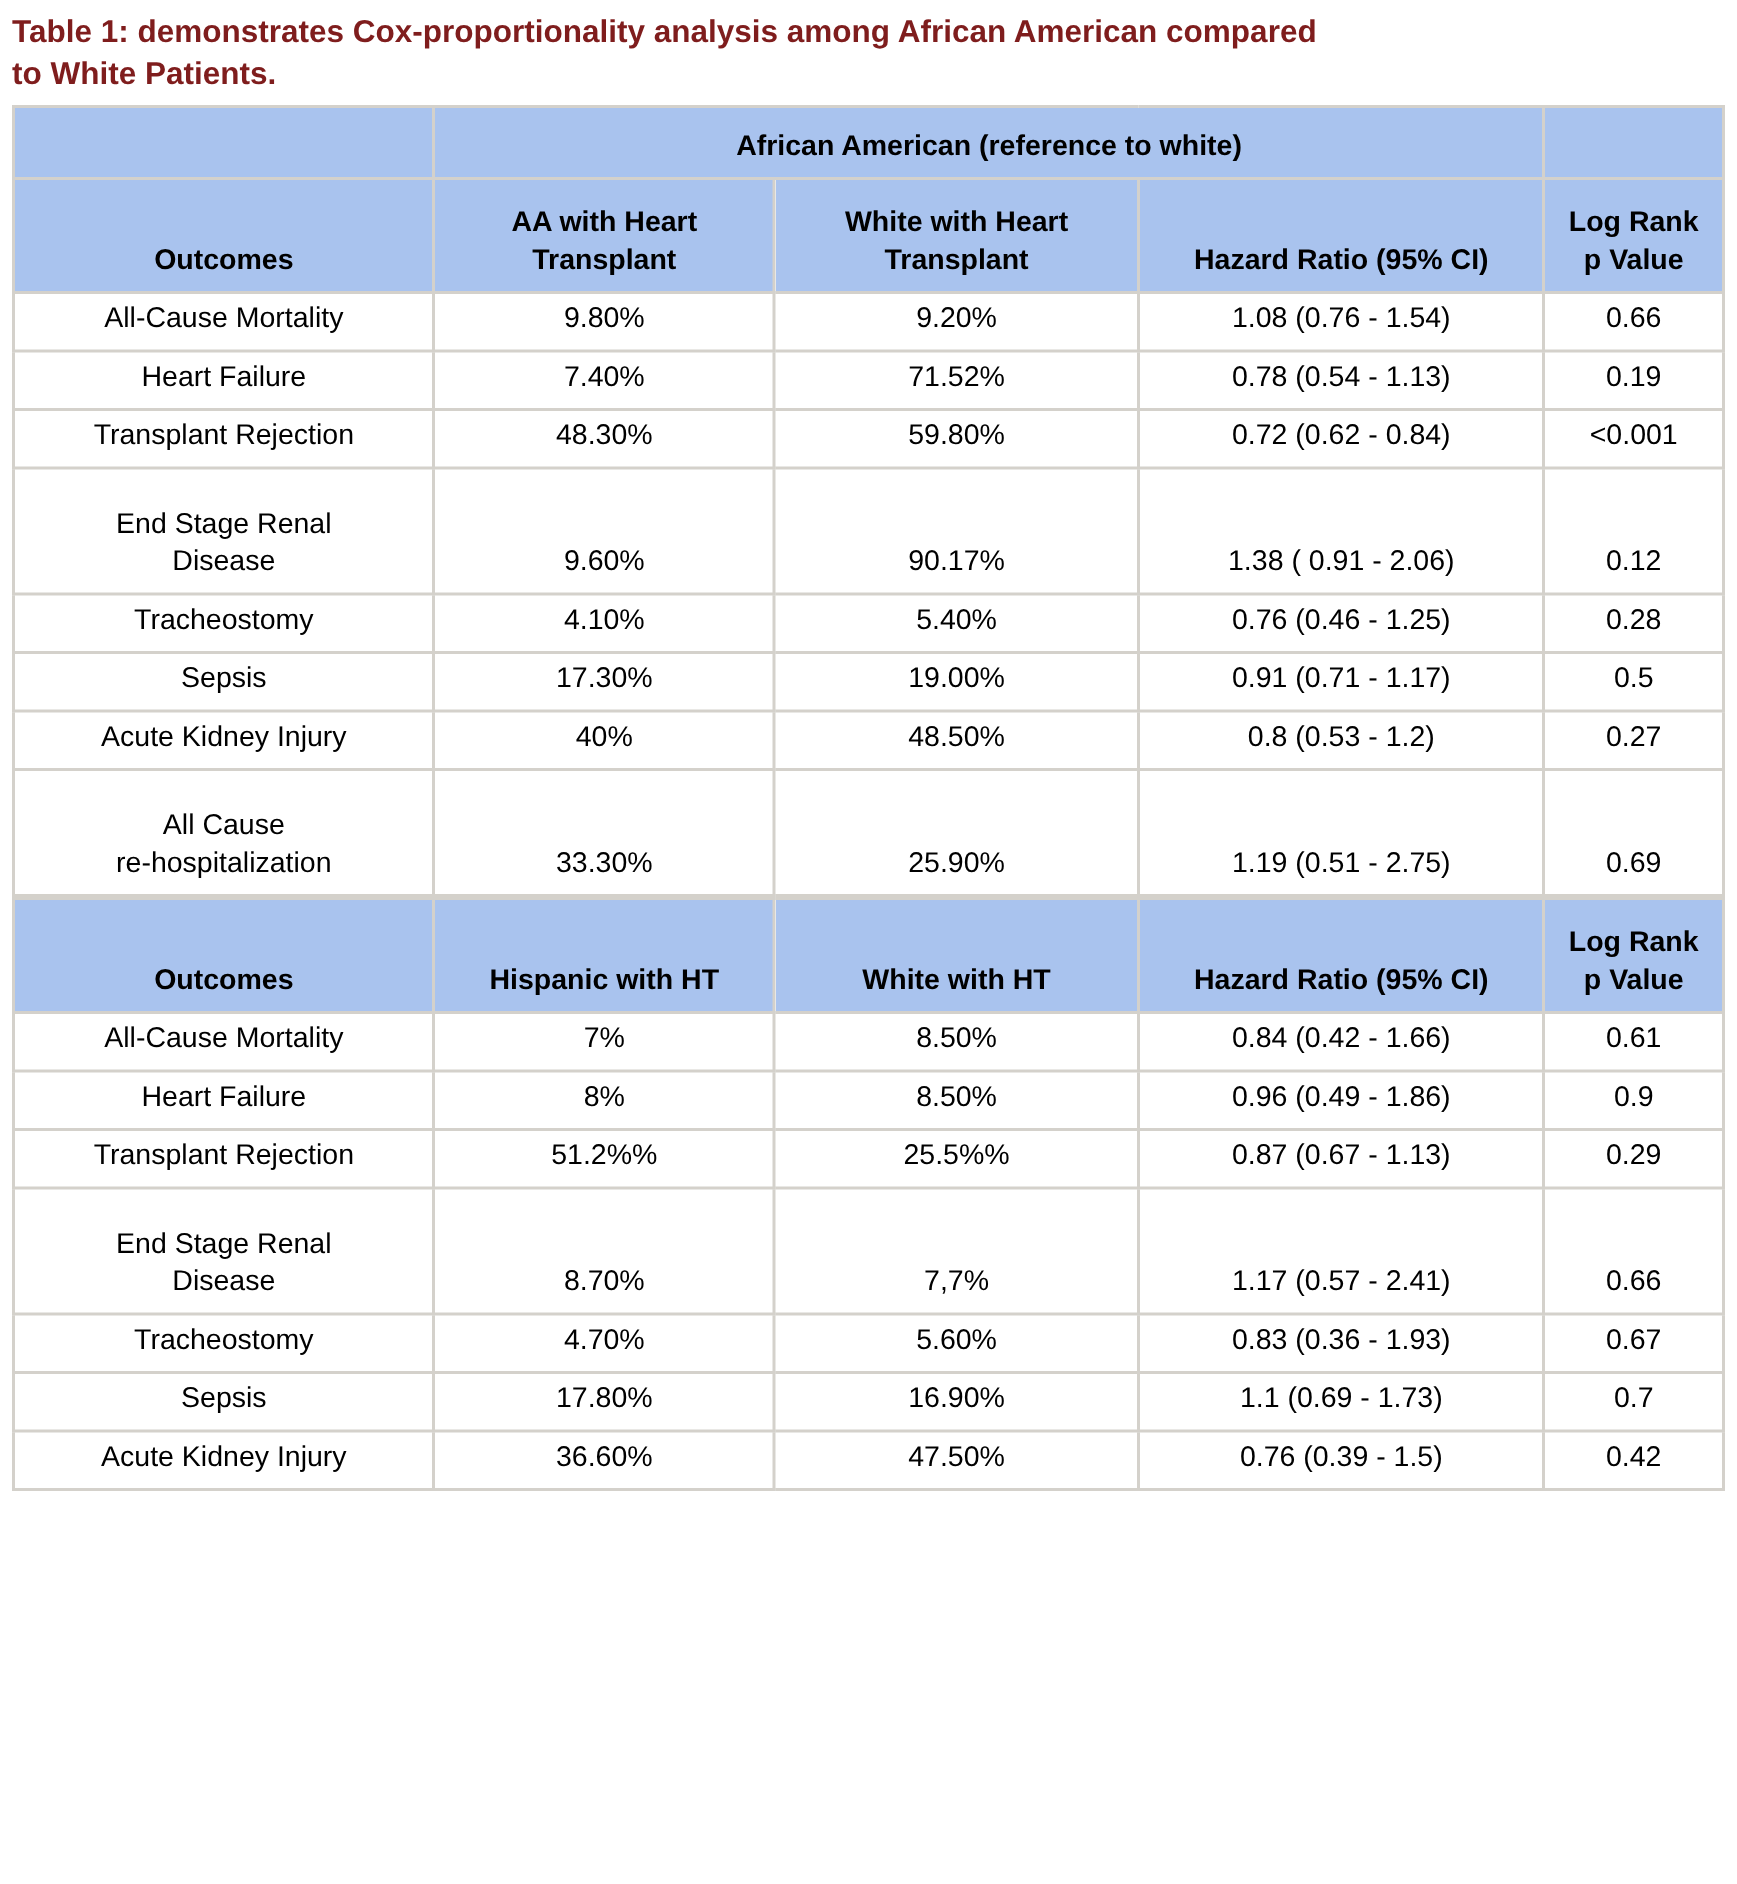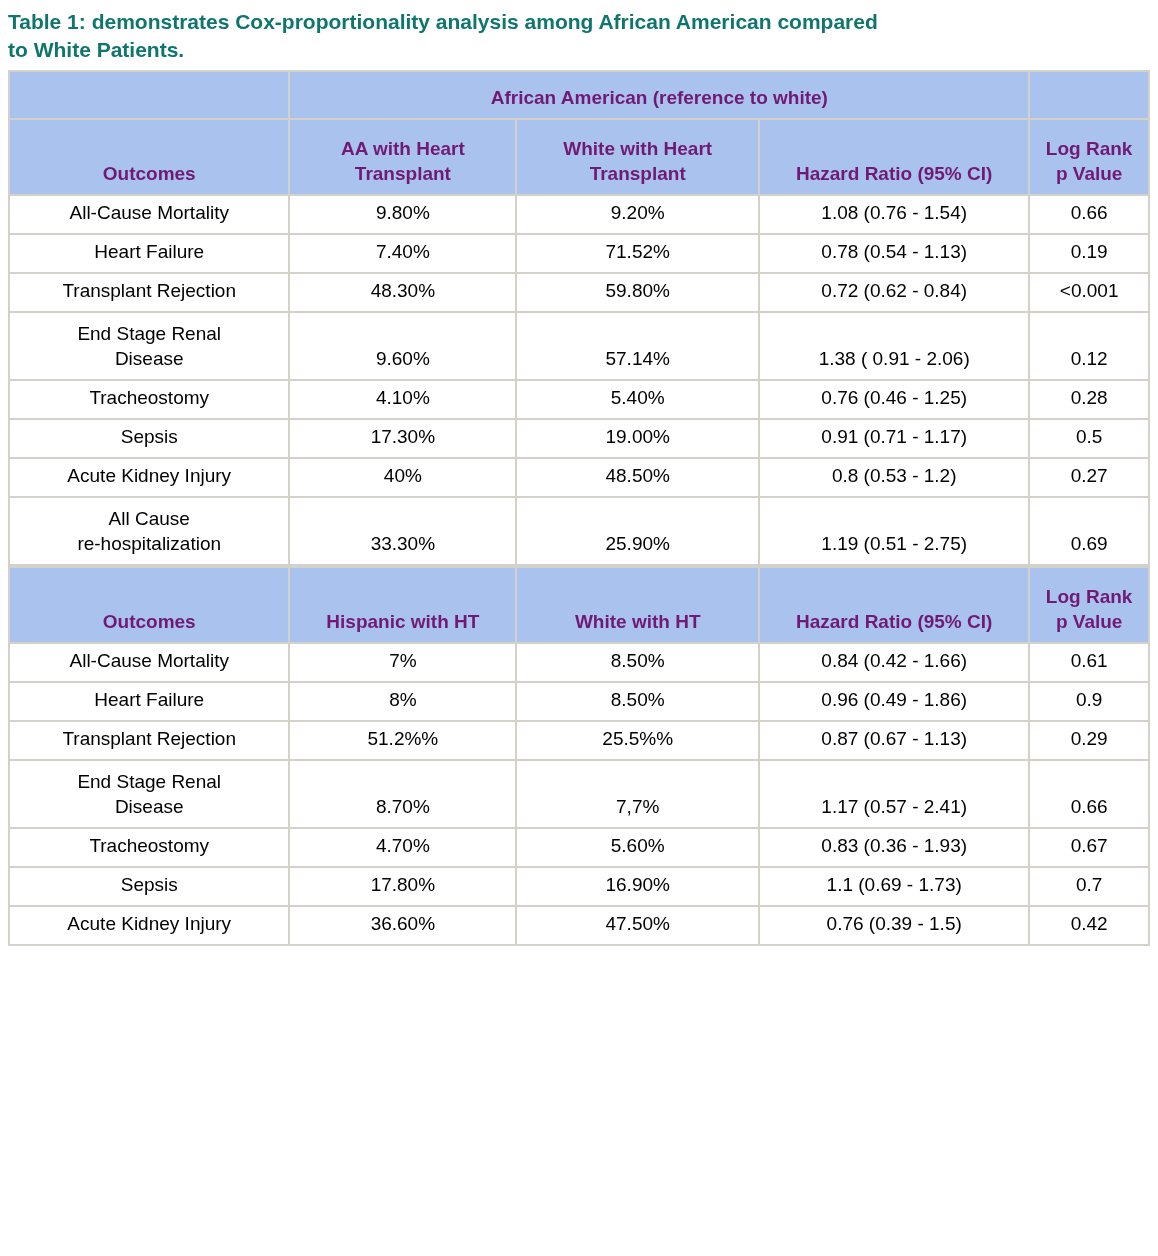--- a/index.html
+++ b/index.html
@@ -14,21 +14,21 @@
     min-height: 1256px;
     padding: 8px 8px 0 8px;
     background: #ffffff;
   }
   .caption {
     font-size: 21px;
     font-weight: bold;
     line-height: 28px;
     margin: 0 0 6px 0;
     white-space: pre-line;
-    color: #0f766e;
+    color: #7f1d1d;
   }
   .caption.second { margin-top: 38px; }
   table.data-table {
     border-collapse: collapse;
     width: 1142px;
     table-layout: fixed;
   }
   table.data-table col.c1 { width: 24.6%; }
   table.data-table col.c2 { width: 19.9%; }
   table.data-table col.c3 { width: 21.3%; }
@@ -40,25 +40,25 @@
     vertical-align: bottom;
     font-size: 19px;
     line-height: 25px;
     padding: 4px 6px 8px 6px;
     white-space: pre-line;
     overflow: hidden;
   }
   tr.banner-row { height: 48px; }
   tr.header-row { height: 76px; }
   tbody tr.body-row { height: 32px; }
-  tbody tr.body-row.tall { height: 68px; }
+  tbody tr.body-row.tall { height: 84px; }
   .blue-cell {
     background: #a9c3ee;
     font-weight: bold;
-    color: #701a75;
+    color: #000000;
   }
   th.black-right { border-right: 4px solid #000000; }
 </style>
 </head>
 <body>
 
 <div class="page">
 
   <p class="caption">Table 1: demonstrates Cox-proportionality analysis among African American compared
 to White Patients.</p>
@@ -107,21 +107,21 @@
         <td>Transplant Rejection</td>
         <td>48.30%</td>
         <td>59.80%</td>
         <td>0.72 (0.62 - 0.84)</td>
         <td>&lt;0.001</td>
       </tr>
       <tr class="body-row tall">
         <td>End Stage Renal
 Disease</td>
         <td>9.60%</td>
-        <td>57.14%</td>
+        <td>90.17%</td>
         <td>1.38 ( 0.91 - 2.06)</td>
         <td>0.12</td>
       </tr>
       <tr class="body-row">
         <td>Tracheostomy</td>
         <td>4.10%</td>
         <td>5.40%</td>
         <td>0.76 (0.46 - 1.25)</td>
         <td>0.28</td>
       </tr>

